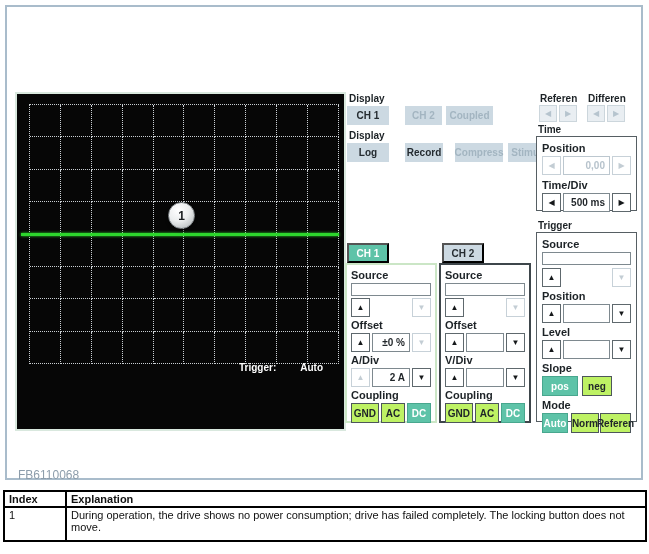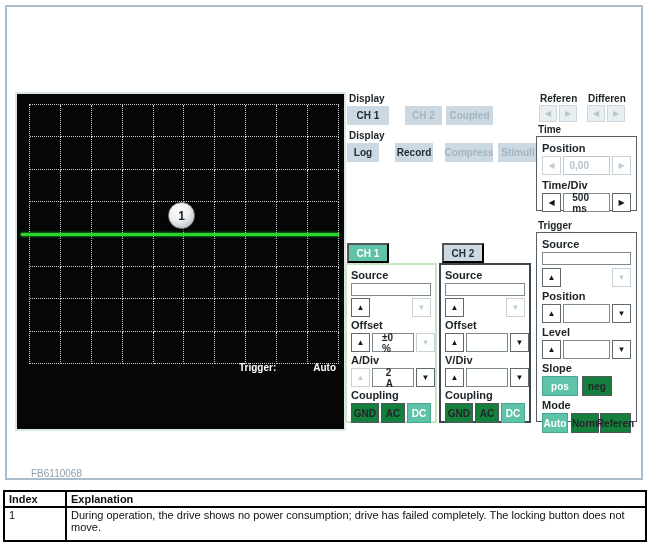--- a/index.html
+++ b/index.html
@@ -14,21 +14,21 @@
   .scope{position:absolute;left:8px;top:85px;width:331px;height:339px;border:2px solid #d9e8de;background:#060606;}
   .grid{position:absolute;left:12px;top:10px;width:310px;height:260px;display:grid;
         grid-template-columns:repeat(10,1fr);grid-template-rows:repeat(8,1fr);
         border-top:1px dotted #c9ced2;border-left:1px dotted #c9ced2;}
   .gcell{border-right:1px dotted #c9ced2;border-bottom:1px dotted #c9ced2;}
   .trace{position:absolute;left:4px;right:5px;top:139px;height:3px;background:#2dd62d;box-shadow:0 0 3px #2dd62d;}
   .ball{position:absolute;left:151px;top:108px;width:27px;height:27px;border-radius:50%;
         background:radial-gradient(circle at 38% 30%,#ffffff 0%,#eceeef 45%,#c7cbcd 75%,#a3a8ab 100%);
         border:1px solid #83898d;box-shadow:0 2px 3px rgba(0,0,0,.55);
         display:flex;align-items:center;justify-content:center;font-weight:bold;font-size:12px;color:#1c1f22;}
-  .scope-status{position:absolute;left:222px;top:268px;display:flex;gap:37px;color:#fff;font-weight:bold;font-size:10px;}
+  .scope-status{position:absolute;left:222px;top:268px;display:flex;gap:24px;color:#fff;font-weight:bold;font-size:10px;}
 
   
   .lbl{position:absolute;font-size:10px;font-weight:bold;color:#1c2226;white-space:nowrap;}
   .in-lbl{font-size:11px;font-weight:bold;color:#1c2226;margin-bottom:2px;white-space:nowrap;}
 
   
   .fbtn{height:19px;background:#ccd9e2;border:none;display:flex;align-items:center;justify-content:center;
         font-family:inherit;font-size:10px;font-weight:bold;color:#242b30;cursor:pointer;}
   .fbtn.dis{color:#a3b5c1;}
   .teal{background:#5ec3a8 !important;color:#fff !important;}
@@ -44,41 +44,41 @@
       justify-content:center;font-size:8px;color:#15181a;padding:0;cursor:pointer;font-family:inherit;}
   .sp.dis{border-color:#c7d1d8;color:#c3cdd4;}
   .up::before{content:"▲";} .dn::before{content:"▼";} .lt::before{content:"◀";} .rt::before{content:"▶";}
 
   
   .nav{width:18px;height:17px;background:#e9eef2;border:1px solid #ccd6dc;color:#b6c4ce;font-size:8px;
        display:flex;align-items:center;justify-content:center;padding:0;cursor:pointer;font-family:inherit;}
 
   
   .fld{flex:1;height:19px;background:#fff;border:1px solid #7e898f;font-size:10px;font-weight:bold;color:#1f2428;
-       display:flex;align-items:center;justify-content:flex-end;padding:0 20px;min-width:0;}
+       display:flex;align-items:center;justify-content:flex-end;padding:0 4px;min-width:0;}
   .fld.dis{color:#b7c3cc;border-color:#bcc7cf;}
   .tinput{width:100%;height:18px;background:#fff;border:1px solid #7e898f;font-family:inherit;font-size:10px;padding:0 3px;}
 
   
-  .bbtn{height:20px;border:1px solid #4d565b;background:#15803d;font-size:10px;font-weight:bold;color:#20262a;
+  .bbtn{height:20px;border:1px solid #4d565b;background:#bef264;font-size:10px;font-weight:bold;color:#20262a;
         display:flex;align-items:center;justify-content:center;padding:0;cursor:pointer;font-family:inherit;}
   .bbtn.teal{border-color:#48a78e;}
 
   
   .chpanel{position:absolute;width:92px;height:160px;background:#fff;padding:4px;display:flex;flex-direction:column;}
   .ch1p{border:2px solid #cbe6c6;}
   .ch2p{border:2px solid #3e464b;}
   .prow{display:flex;align-items:center;margin-bottom:2px;}
   .sprow{display:flex;align-items:center;justify-content:space-between;margin-bottom:2px;}
 
   .tab{position:absolute;width:42px;height:20px;display:flex;align-items:center;justify-content:center;
        font-size:10px;font-weight:bold;cursor:pointer;}
   .tab.gray{background:#ccd9e2;color:#242b30;}
 
-  .figcode{position:absolute;left:24px;top:461px;font-size:10px;color:#8d9dab;}
+  .figcode{position:absolute;left:11px;top:461px;font-size:12px;color:#8d9dab;}
 
   
   .xtable{position:absolute;left:3px;top:490px;width:644px;border-collapse:collapse;table-layout:fixed;}
   .xtable th,.xtable td{border:2px solid #000;font-size:11px;color:#111;text-align:left;vertical-align:top;padding:1px 4px;}
   .xtable th{font-weight:bold;height:15px;}
   .xtable td{height:34px;}
   .col-index{width:62px;}
 </style>
 </head>
 <body>
@@ -180,21 +180,21 @@
 
     <div class="lbl" style="left:342px;top:86px;">Display</div>
     <div class="hrow" style="left:340px;top:99px;">
       <button class="fbtn" style="width:42px;">CH 1</button>
       <button class="fbtn dis" style="width:37px;margin-left:16px;">CH 2</button>
       <button class="fbtn dis" style="width:47px;margin-left:4px;">Coupled</button>
     </div>
 
     <div class="lbl" style="left:342px;top:123px;">Display</div>
     <div class="hrow" style="left:340px;top:136px;">
-      <button class="fbtn" style="width:32px;">Log</button>
+      <button class="fbtn" style="width:42px;">Log</button>
       <button class="fbtn" style="width:38px;margin-left:16px;">Record</button>
       <button class="fbtn dis" style="width:48px;margin-left:12px;">Compress</button>
       <button class="fbtn dis" style="width:40px;margin-left:5px;">Stimuli</button>
     </div>
 
     <div class="lbl" style="left:533px;top:86px;">Referen</div>
     <div class="lbl" style="left:581px;top:86px;">Differen</div>
     <div class="hrow" style="left:532px;top:98px;">
       <button class="nav lt"></button>
       <button class="nav rt" style="margin-left:2px;"></button>

